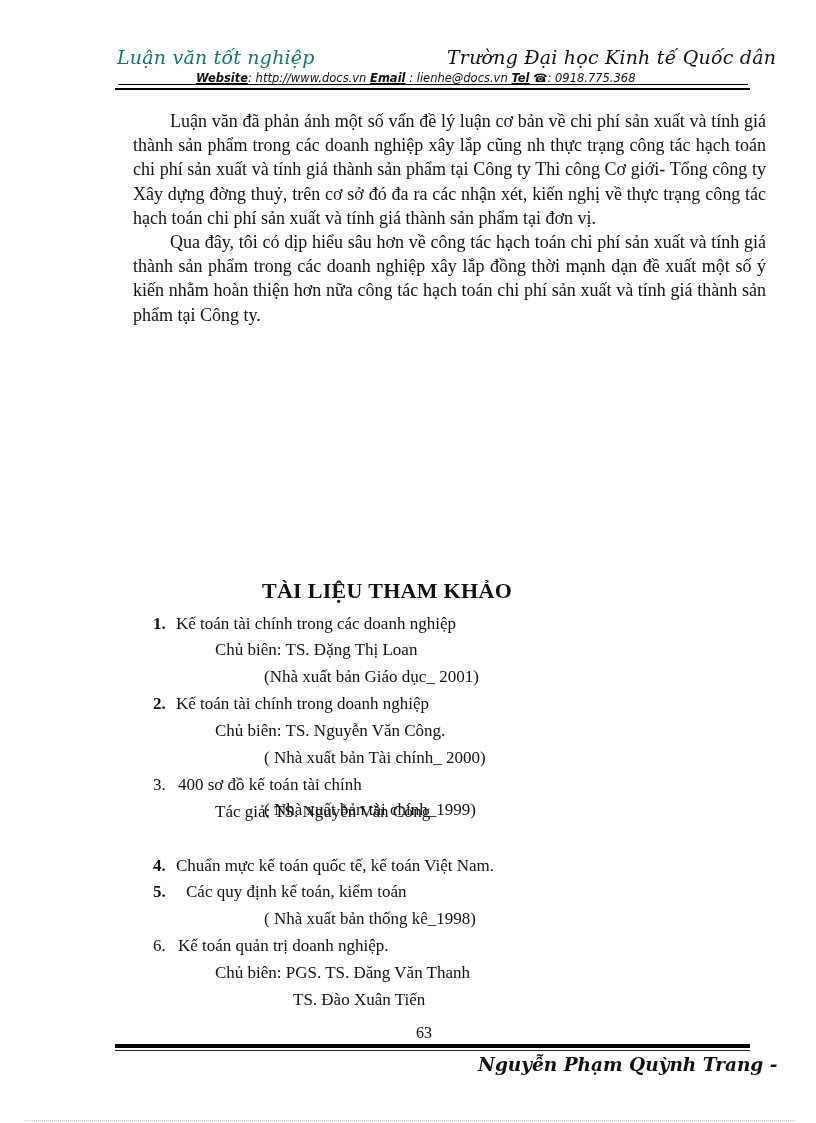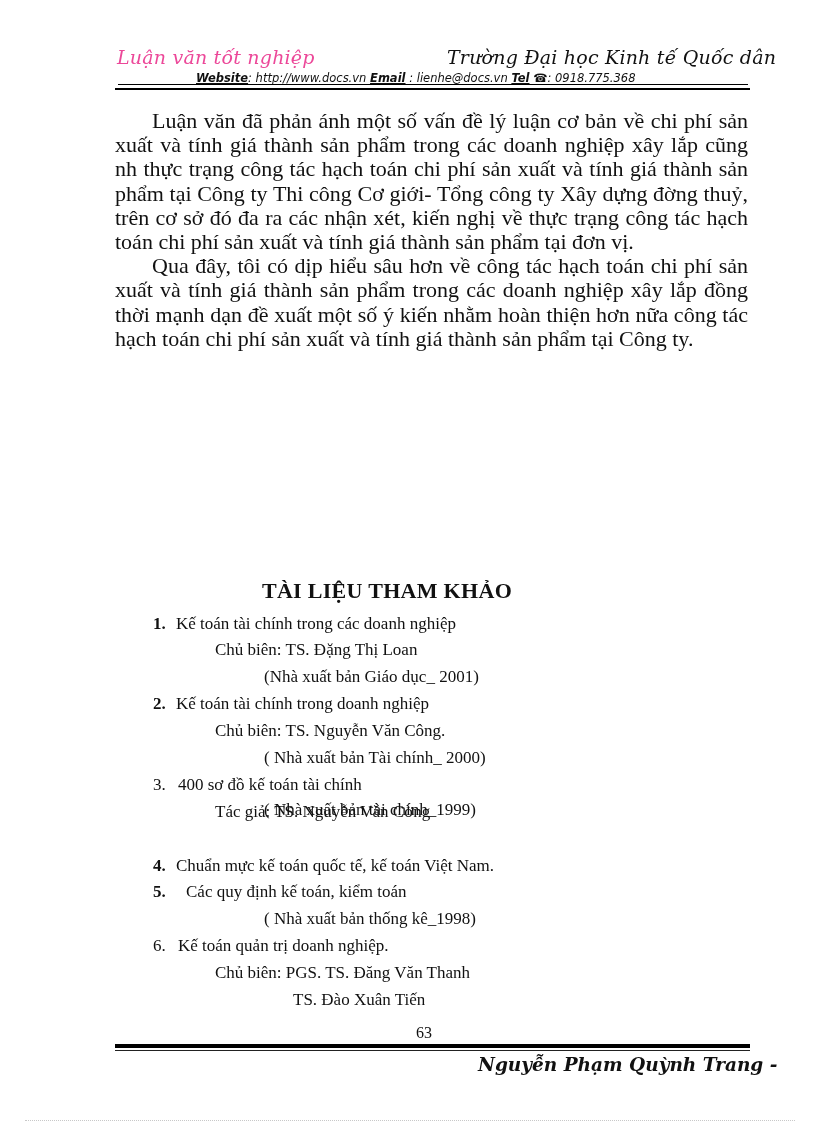--- a/index.html
+++ b/index.html
@@ -1,28 +1,28 @@
 <!DOCTYPE html>
 <html><head>
 <meta charset="utf-8">
 <style>
   html, body { margin:0; padding:0; background:#ffffff; }
   body { width:816px; height:1123px; position:relative; overflow:hidden; color:#111; font-family:"Liberation Serif", serif; }
   .abs { position:absolute; }
 
   
-  .hdr-left { left:117px; top:46px; font-family:"DejaVu Serif", serif; font-style:italic; font-size:19px; color:#ec4899; letter-spacing:0.2px; }
+  .hdr-left { left:117px; top:46px; font-family:"DejaVu Serif", serif; font-style:italic; font-size:19px; color:#0f766e; letter-spacing:0.2px; }
   .hdr-right { left:447px; top:46px; font-family:"DejaVu Serif", serif; font-style:italic; font-size:19px; color:#111; letter-spacing:0.2px; }
   .hdr-sub { left:196px; top:71px; font-family:"DejaVu Sans", sans-serif; font-style:italic; font-size:11.5px; color:#111; white-space:nowrap; }
   .hdr-sub b { font-weight:bold; text-decoration:underline; }
   .hdr-line-thick { left:115px; top:88px; width:635px; height:2px; background:#000; }
   .hdr-ulwrap { left:118px; top:84px; width:630px; height:1px; background:#000; }
 
   
-  .para { left:115px; width:633px; font-size:22px; line-height:24.2px; text-align:justify; }
+  .para { left:133px; width:633px; font-size:18px; line-height:24.2px; text-align:justify; }
   .para p { margin:0; text-indent:37px; }
 
   .ref-title { left:0; width:774px; top:578px; text-align:center; font-weight:bold; font-size:22px; letter-spacing:0.3px; }
 
   .ref-line { font-size:17px; white-space:nowrap; }
   .num { font-weight:bold; font-size:17px; }
   .num.plain { font-weight:normal; }
 
   .page-num { left:16px; width:816px; top:1024px; text-align:center; font-size:16px; }
   .ftr-thick { left:115px; top:1044px; width:635px; height:4px; background:#000; }

